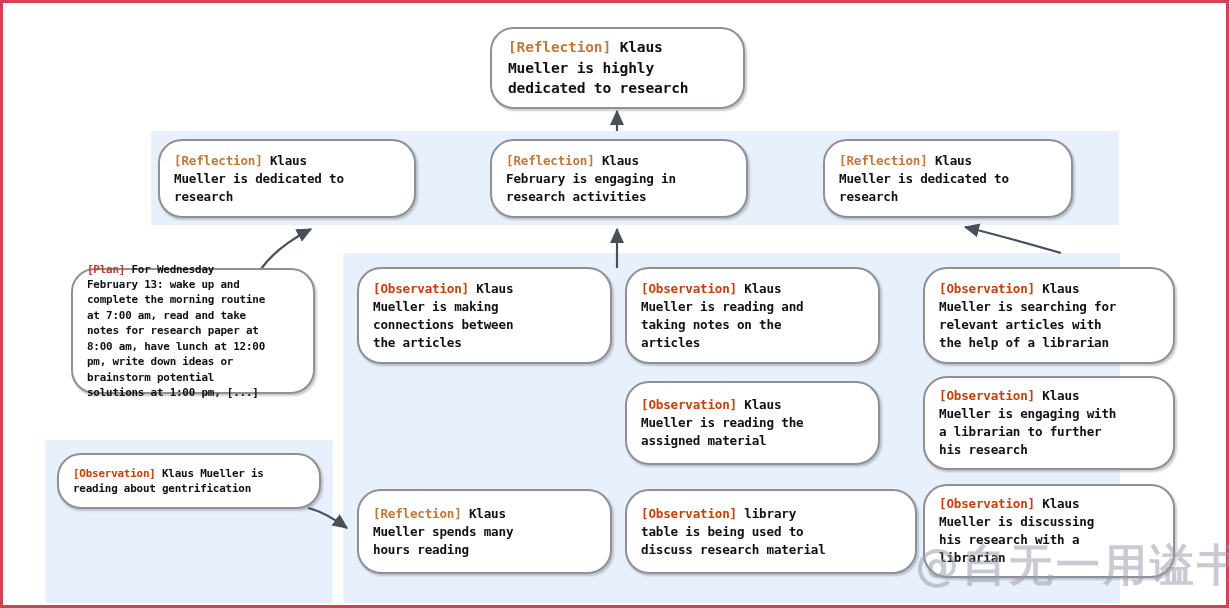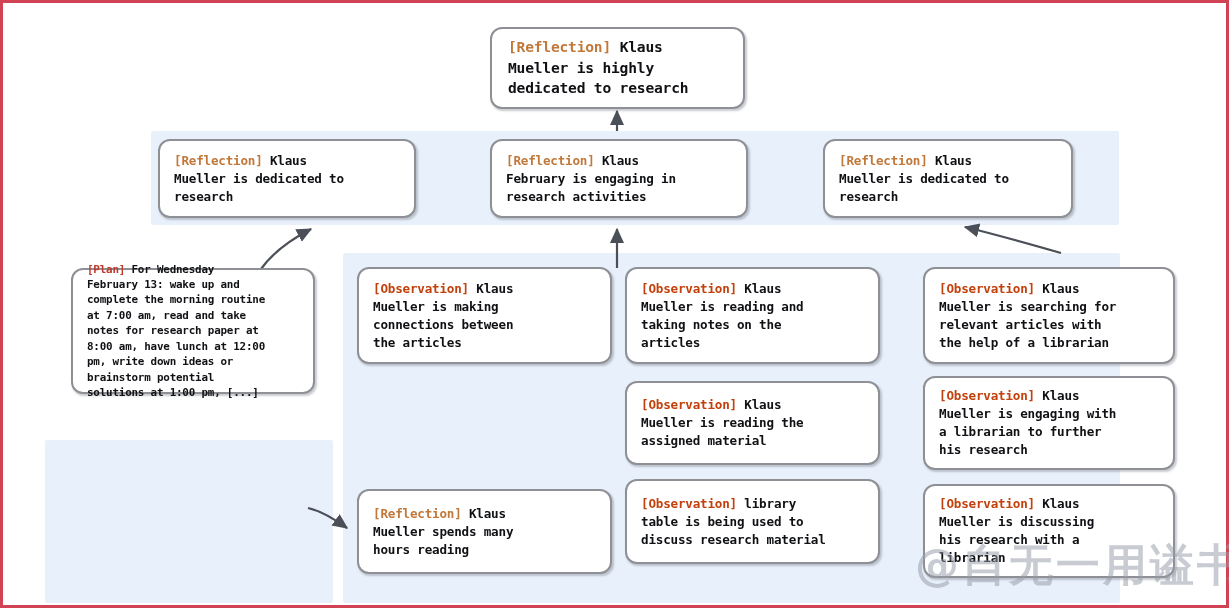--- a/index.html
+++ b/index.html
@@ -21,21 +21,21 @@
   .panel{
     position:absolute;
     background:#e8f0fb;
     border-radius:2px;
   }
 
   .node{
     position:absolute;
     background:#ffffff;
     border:2px solid #8e9095;
-    border-radius:12px;
+    border-radius:24px;
     box-sizing:border-box;
     box-shadow:1.5px 2px 2px rgba(90,95,105,.32);
     color:#101114;
     font-weight:bold;
     letter-spacing:-0.2px;
     display:flex;
     align-items:center;
   }
   .node .txt{
     display:block;
@@ -125,20 +125,24 @@
 February 13: wake up and
 complete the morning routine
 at 7:00 am, read and take
 notes for research paper at
 8:00 am, have lunch at 12:00
 pm, write down ideas or
 brainstorm potential
 solutions at 1:00 pm, [...]</span></span>
     </div>
 
+    <div class="node fs11" style="left:54px;top:450px;width:264px;height:56px;">
+      <span class="txt"><span class="tag tag-observation">[Observation]</span><span> Klaus Mueller is
+reading about gentrification</span></span>
+    </div>
 
 
     <div class="node fs13" style="left:354px;top:264px;width:255px;height:97px;">
       <span class="txt"><span class="tag tag-observation">[Observation]</span><span> Klaus
 Mueller is making
 connections between
 the articles</span></span>
     </div>
 
 
@@ -154,21 +158,21 @@
 taking notes on the
 articles</span></span>
     </div>
 
     <div class="node fs13" style="left:622px;top:378px;width:255px;height:84px;">
       <span class="txt"><span class="tag tag-observation">[Observation]</span><span> Klaus
 Mueller is reading the
 assigned material</span></span>
     </div>
 
-    <div class="node fs13" style="left:622px;top:476px;width:255px;height:85px;">
+    <div class="node fs13" style="left:622px;top:486px;width:292px;height:85px;">
       <span class="txt"><span class="tag tag-observation">[Observation]</span><span> library
 table is being used to
 discuss research material</span></span>
     </div>
 
     <div class="node fs13" style="left:920px;top:264px;width:252px;height:97px;">
       <span class="txt"><span class="tag tag-observation">[Observation]</span><span> Klaus
 Mueller is searching for
 relevant articles with
 the help of a librarian</span></span>

